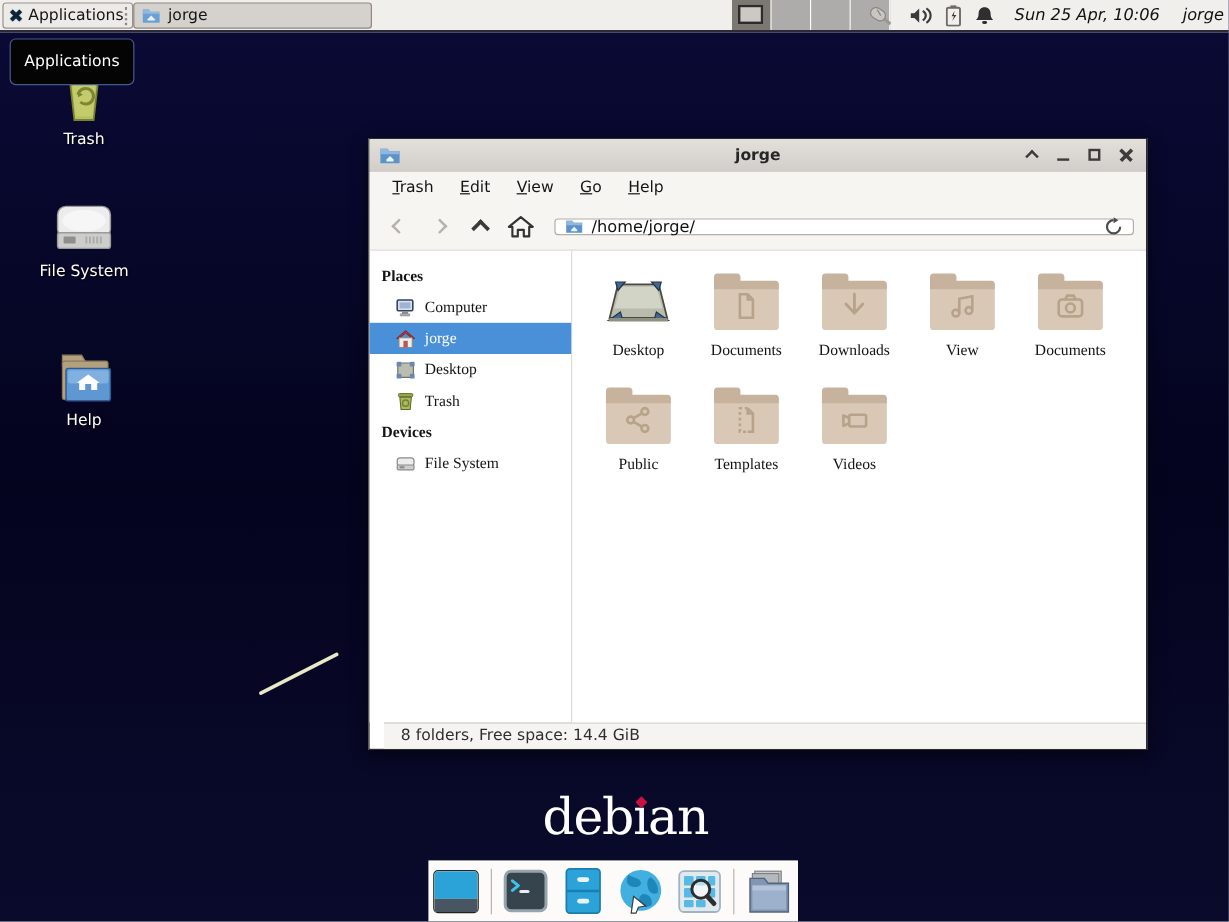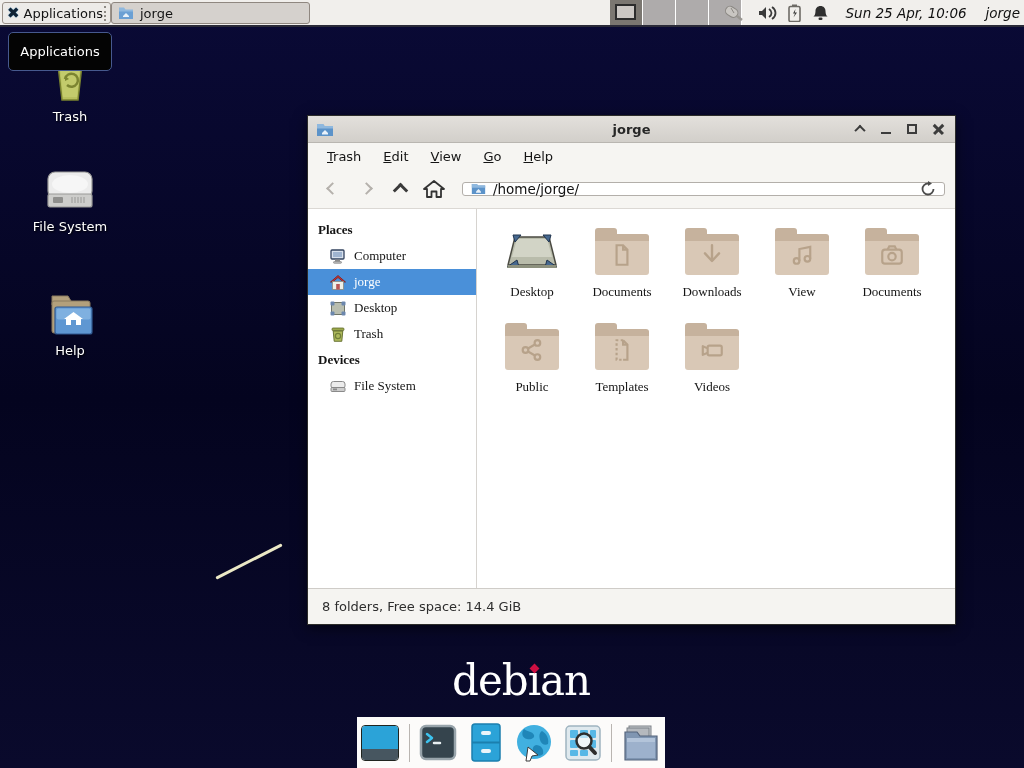--- a/index.html
+++ b/index.html
@@ -162,23 +162,23 @@
     content:""; position:absolute; left:0; top:-7px; width:22px; height:8px;
     background:#c6b29d; border-radius:3px 3px 0 0;
   }
   .folder-ic::after {
     content:""; position:absolute; left:0; top:-1px; width:100%; height:7px;
     background:#c6b29d; border-radius:0 3px 0 0;
   }
   .folder-ic svg { position:relative; z-index:1; }
 
   .statusbar {
-    height:36px; background:#f5f4f1; border-top:1px solid #cfccc8;
+    height:22px; background:#f5f4f1; border-top:1px solid #cfccc8;
     display:flex; align-items:center; padding-left:14px;
-    font-size:13px; color:#2e2e2e; flex:0 0 auto;
+    font-size:13px; color:#2e2e2e; flex:0 0 auto;margin-left:12px;
   }
 
   
   .dock {
     position:absolute; left:357px; top:717px; width:308px; height:51px;
     background:#fcfbfa; display:flex; align-items:center; justify-content:center;
     gap:9px; padding:0 4px;
   }
   .dock-sep { width:1px; height:38px; background:#b9b5b1; }
   .dock-item { width:40px; height:40px; display:flex; align-items:center; justify-content:center; }

